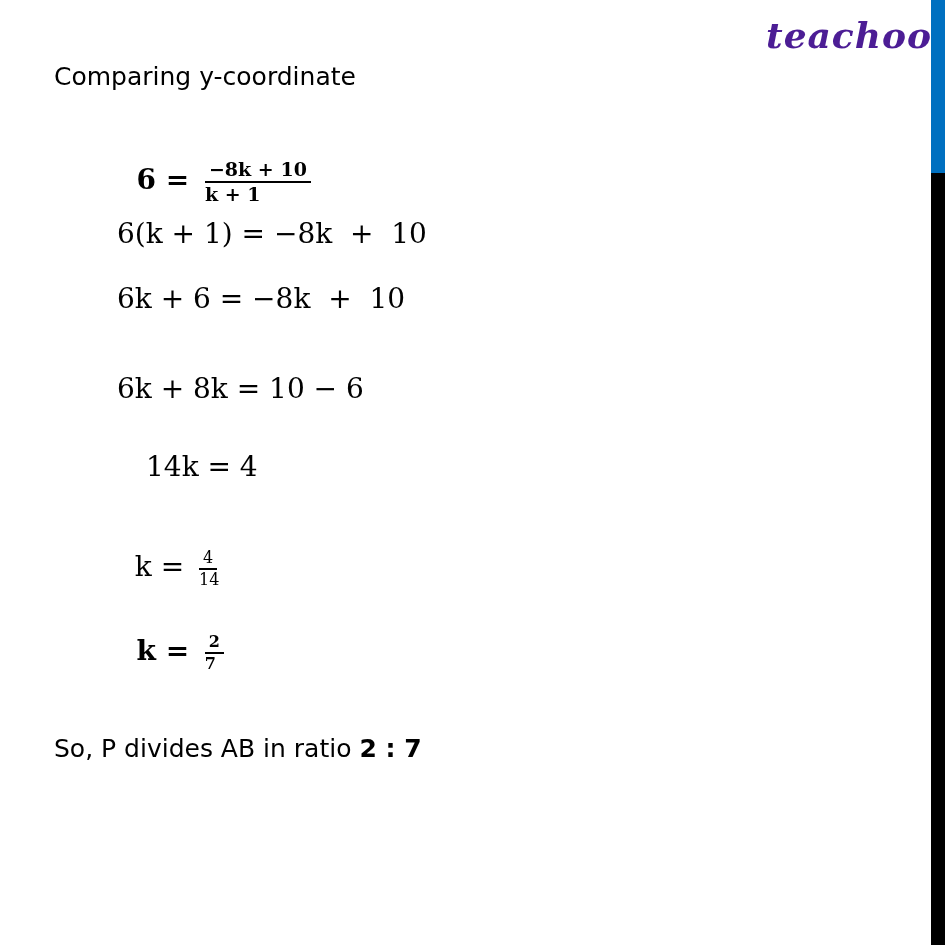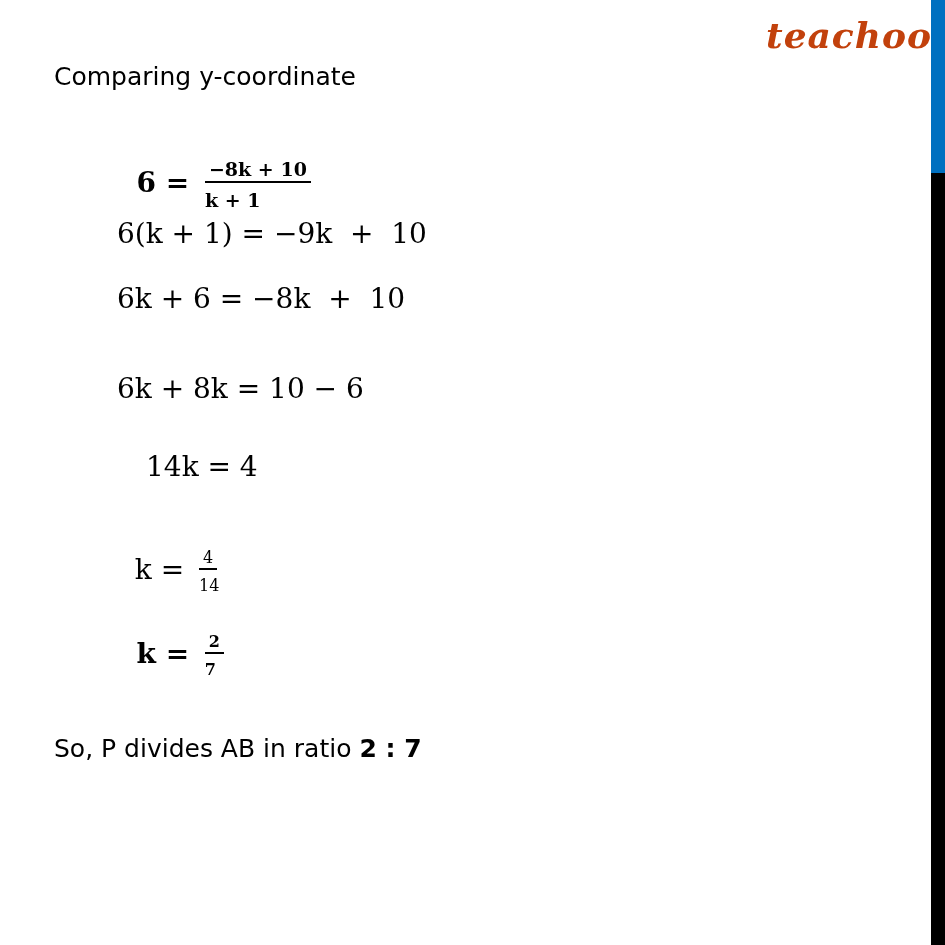--- a/index.html
+++ b/index.html
@@ -6,46 +6,46 @@
     body {
       width: 945px; height: 945px; position: relative; overflow: hidden;
       background: #ffffff; color: #000000;
       font-family: "Liberation Sans", sans-serif;
     }
     .side-bar-blue { position: absolute; left: 931px; top: 0; width: 14px; height: 173px; background: #0070C0; }
     .side-bar-black { position: absolute; left: 931px; top: 173px; width: 14px; height: 772px; background: #000000; }
     .logo {
       position: absolute; left: 766px; top: 14px;
       font-family: "DejaVu Serif", serif; font-style: italic; font-weight: bold;
-      font-size: 36px; letter-spacing: 1px; color: #c2410c;
+      font-size: 36px; letter-spacing: 1px; color: #4c1d95;
     }
     .text-line { position: absolute; left: 43px; font-family: "DejaVu Sans", sans-serif; font-size: 25px; margin-left: 11px; }
     .math { position: absolute; left: 117px; font-family: "DejaVu Serif", serif; font-size: 28px; white-space: pre; }
     .bold { font-weight: bold; }
     .frac { display: inline-flex; flex-direction: column; align-items: flex-start; vertical-align: middle; margin-left: 6px; }
     .frac .num { border-bottom: 2px solid #000; padding: 0 4px 1px; line-height: 1.1; }
-    .frac .den { padding-top: 7px; line-height: 1.1; }
+    .frac .den { padding-top: 1px; line-height: 1.1; }
     .frac-big { font-size: 19px; }
     .frac-small { font-size: 16px; }
   </style>
 </head>
 <body>
 
 <div class="side-bar-blue"></div>
 <div class="side-bar-black"></div>
 
 <div class="logo">teachoo</div>
 
 <div class="text-line" style="top:62px;">Comparing y-coordinate</div>
 
 <div class="math bold" style="top:126px;">
   <span>6 = </span><span class="frac frac-big"><span class="num">−8k + 10</span><span class="den">k + 1</span></span>
 </div>
 
-<div class="math" style="top:217px;">6(k + 1) = −9k  +  10</div>
+<div class="math" style="top:217px;">6(k + 1) = −8k  +  10</div>
 <div class="math" style="top:282px;">6k + 6 = −8k  +  10</div>
 <div class="math" style="top:372px;">6k + 8k = 10 − 6</div>
 <div class="math" style="top:450px;margin-left:29px;">14k = 4</div>
 
 <div class="math" style="top:516px;">
   <span>k = </span><span class="frac frac-small"><span class="num">4</span><span class="den">14</span></span>
 </div>
 
 <div class="math bold" style="top:600px;">
   <span>k = </span><span class="frac frac-small"><span class="num">2</span><span class="den">7</span></span>

